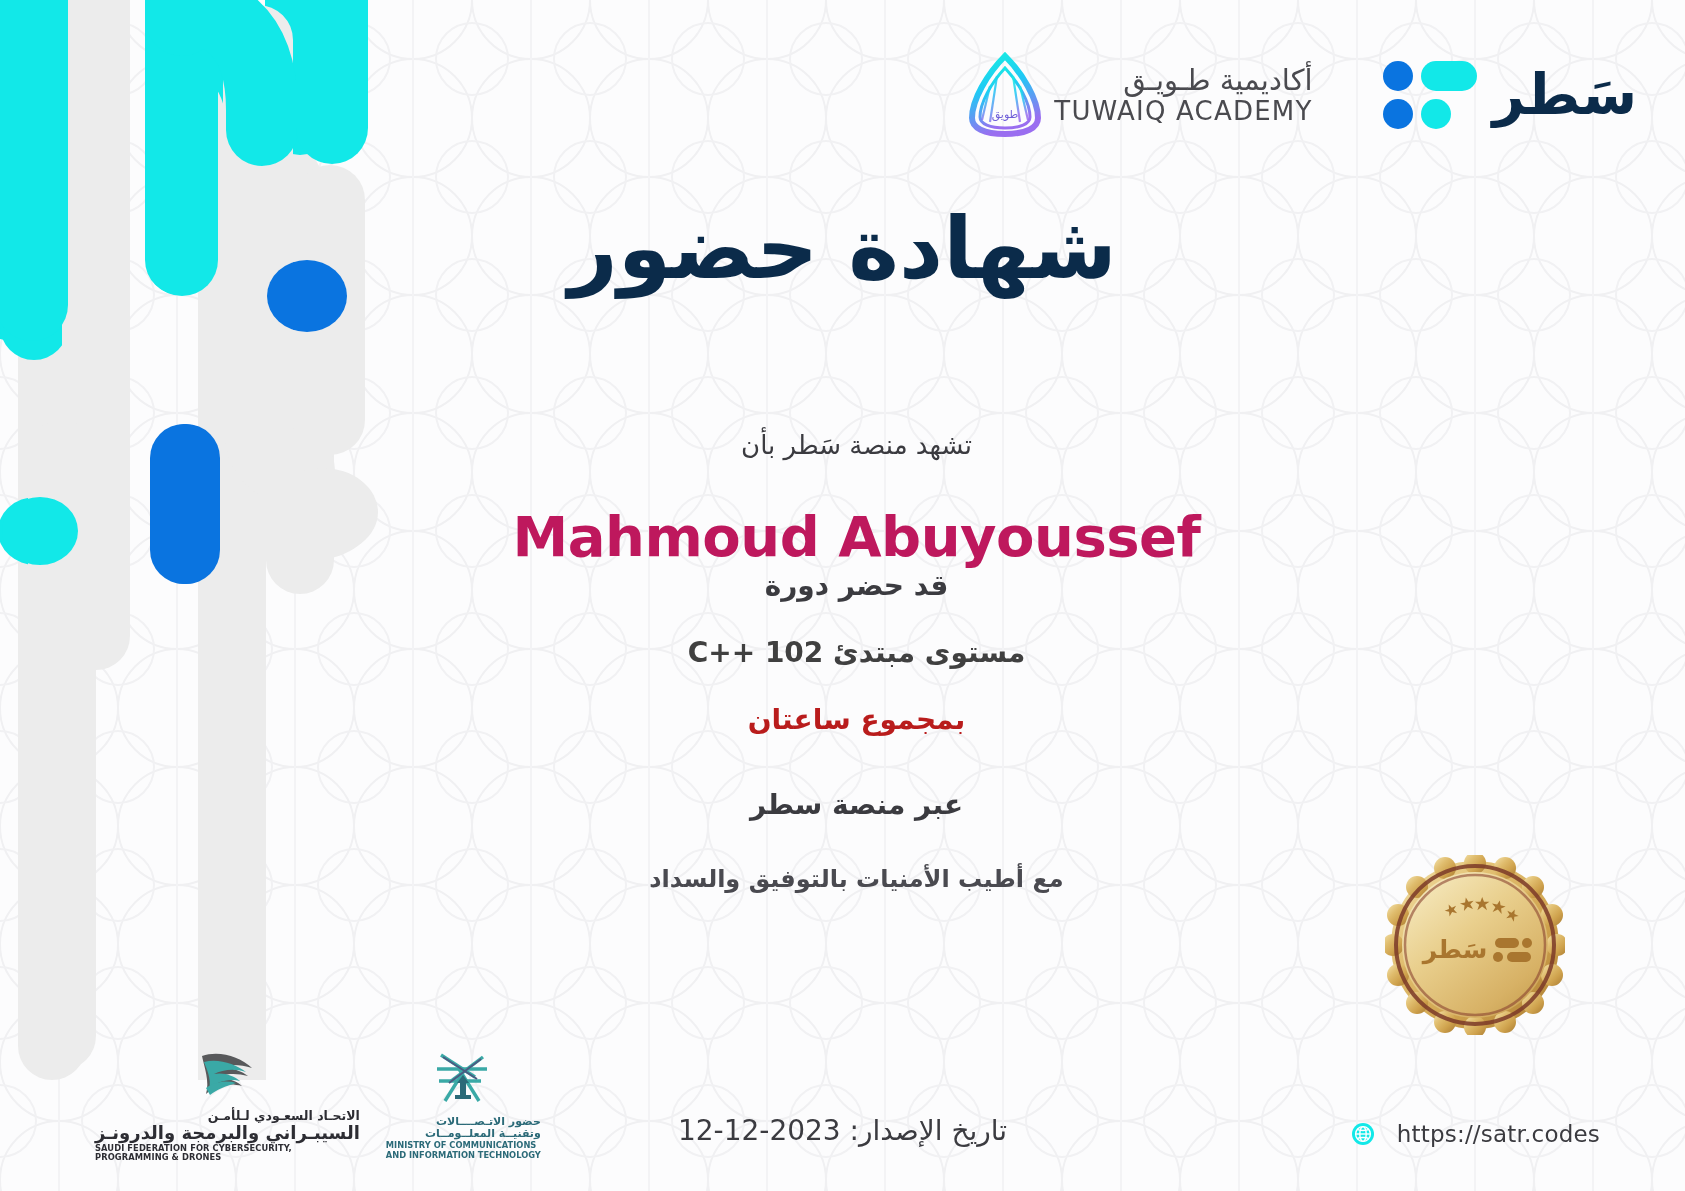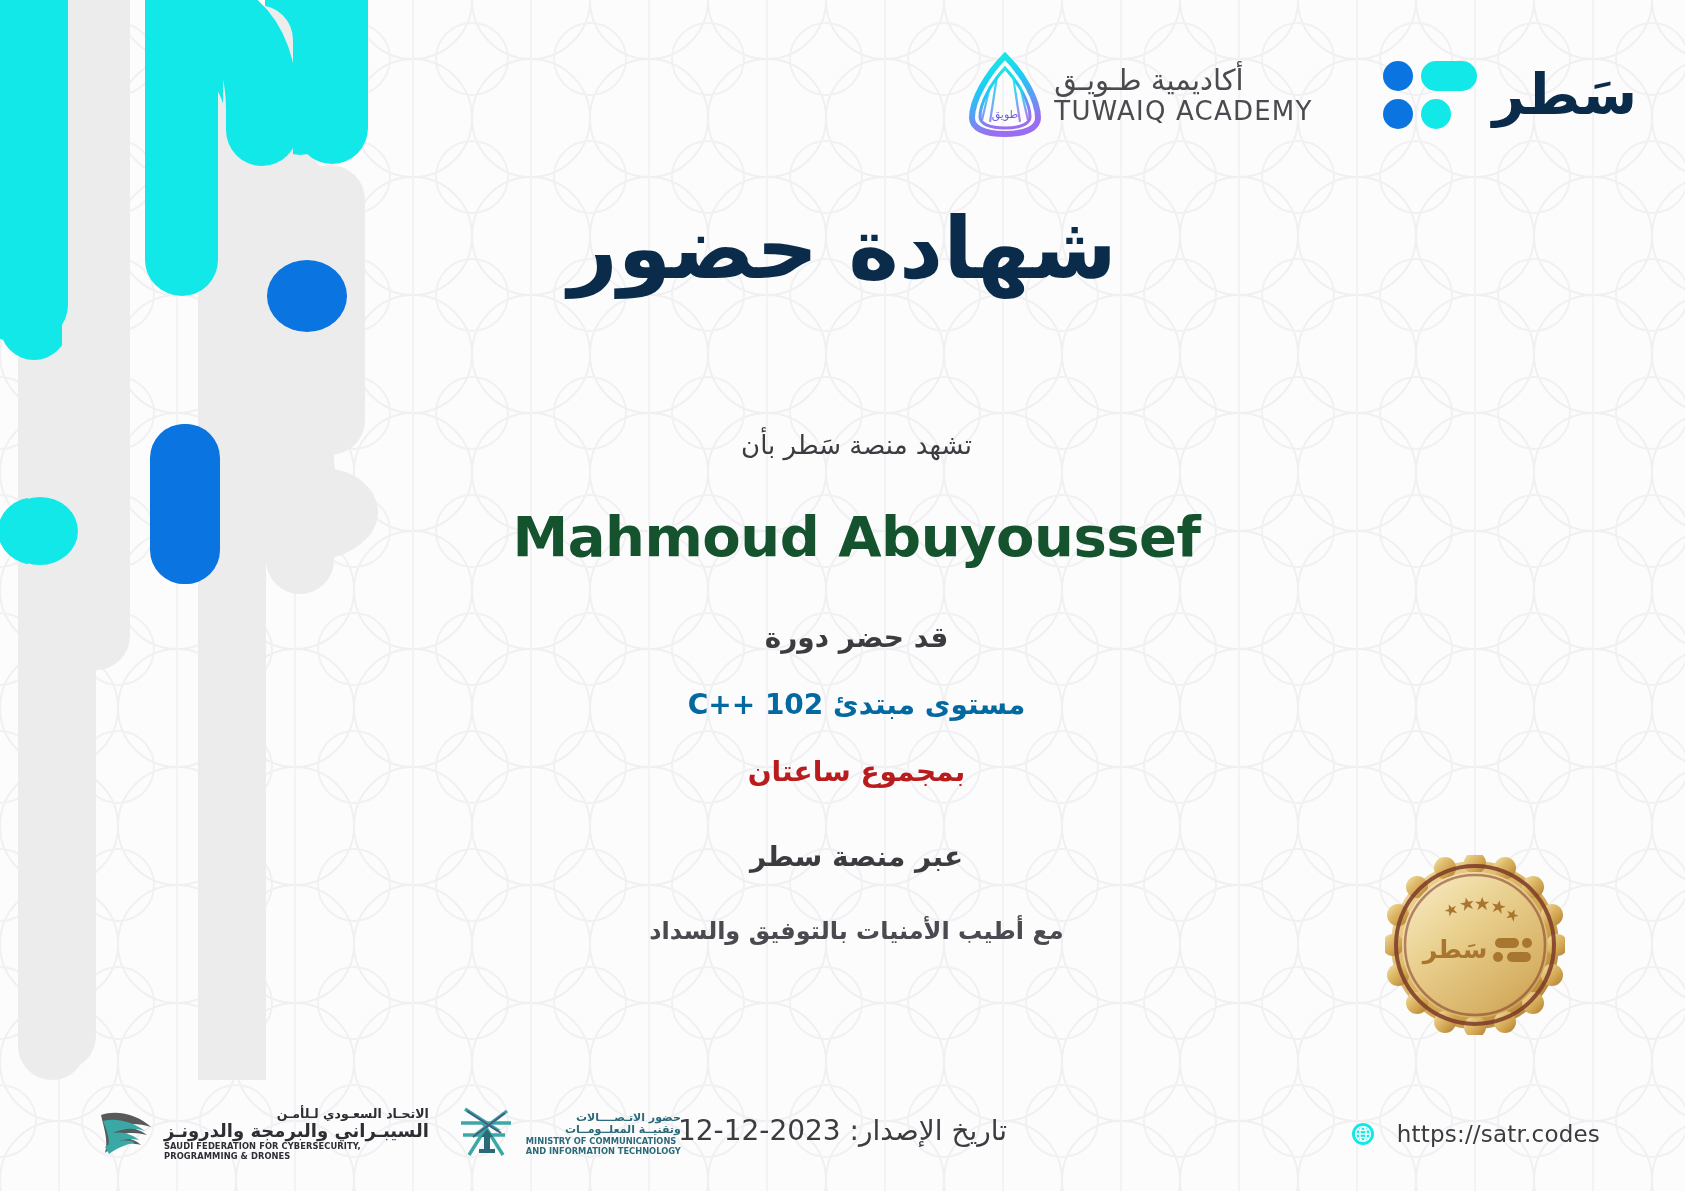--- a/index.html
+++ b/index.html
@@ -40,21 +40,20 @@
     direction: rtl;
   }
   .tuwaiq-block {
     display: flex;
     align-items: center;
     gap: 12px;
   }
   .tuwaiq-text {
     display: flex;
     flex-direction: column;
-    align-items: flex-end;
     line-height: 1.08;
   }
   .tuwaiq-ar {
     font-size: 29px;
     color: #4a4a4f;
     letter-spacing: 2px;
     font-weight: 400;
     direction: rtl;
   }
   .tuwaiq-en {
@@ -115,35 +114,34 @@
   }
   .line-attest {
     font-size: 26px;
     color: #3b3b40;
     font-weight: 400;
     margin-bottom: 44px;
   }
   .recipient {
     font-size: 56px;
     font-weight: 800;
-    color: #14532d;
+    color: #be185d;
     direction: ltr;
-    margin-bottom: 52px;
     letter-spacing: -0.5px;
   }
   .line-course-label {
     font-size: 28px;
     font-weight: 700;
     color: #3b3b40;
     margin-bottom: 34px;
   }
   .line-course-name {
     font-size: 28px;
     font-weight: 700;
-    color: #0369a1;
+    color: #404040;
     margin-bottom: 34px;
   }
   .line-hours {
     font-size: 28px;
     font-weight: 700;
     color: #b91c1c;
     margin-bottom: 52px;
   }
   .line-platform {
     font-size: 28px;
@@ -168,21 +166,21 @@
 
   
   .footer-logos {
     position: absolute;
     left: 95px;
     bottom: 28px;
     display: flex;
     align-items: center;
     gap: 26px;
   }
-  .flogo { display: flex; align-items: center; gap: 7px; }
+  .flogo { display: flex; align-items: center; gap: 7px; flex-direction: column; }
   .flogo-text { display: flex; flex-direction: column; line-height: 1.15; }
   .flogo-ar {
     font-size: 12.5px; color: #2d2d33; direction: rtl;
     text-align: right; font-weight: 700; letter-spacing: 0.4px;
   }
   .flogo-ar2 {
     font-size: 18px; color: #2d2d33; direction: rtl;
     text-align: right; font-weight: 700; letter-spacing: 0.4px;
   }
   .flogo-en {

